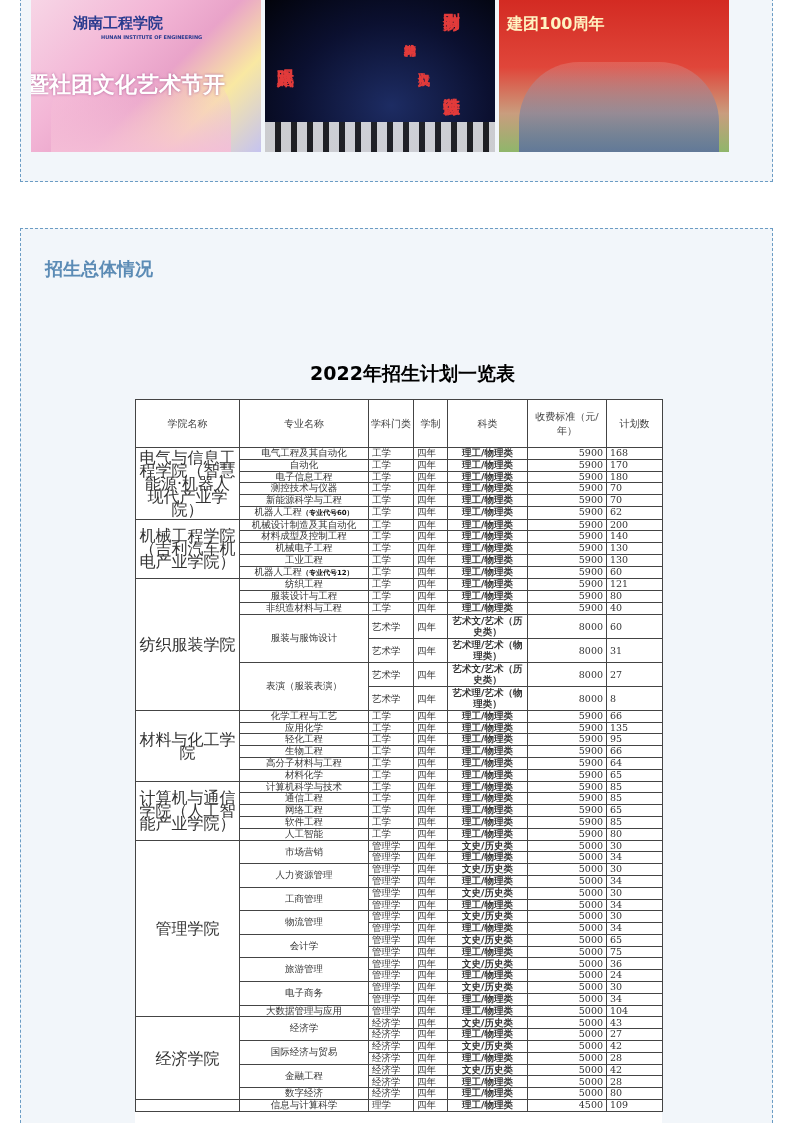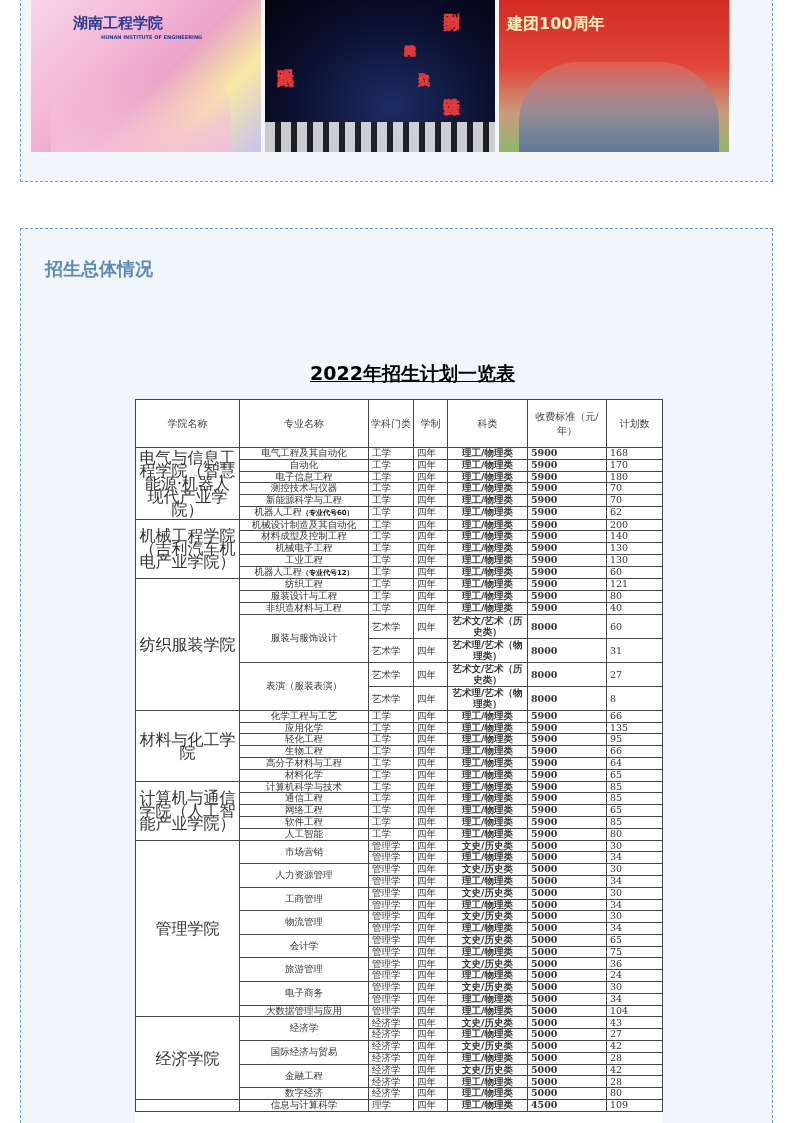--- a/index.html
+++ b/index.html
@@ -43,21 +43,20 @@
   }
   .intro {
     position: absolute; left: 48px; top: 84px;
     font-size: 12px; color: #1a1a1a;
     font-family: "DejaVu Sans", sans-serif;
   }
   .table-title {
     position: absolute; left: 0; width: 753px; top: 132px; text-align: center;
     font-size: 19px; font-weight: bold; color: #000;
     padding-left: 30px;
-    text-decoration: underline;
   }
 
   .table-wrap {
     position: absolute; left: 114px; top: 170px; width: 527px; height: 740px;
     background: #ffffff;
   }
   table.plan {
     border-collapse: collapse;
     width: 527px;
     font-family: "DejaVu Serif", "Liberation Serif", serif;
@@ -75,34 +74,35 @@
   }
   table.plan th {
     font-weight: normal; height: 48px; text-align: center; color: #444;
     line-height: 14px; white-space: normal; font-size: 10px;
   }
   .c-college { width: 104px; text-align: center; white-space: normal !important; line-height: 13px !important; font-size: 16px; }
   .c-major { width: 129px; text-align: center; }
   .c-cat { width: 45px; text-align: left; }
   .c-years { width: 34px; text-align: left; }
   .c-type { width: 80px; text-align: center; font-weight: bold; }
-  .c-fee { width: 79px; text-align: left; font-weight: bold; }
+  .c-fee { width: 79px; text-align: right; }
   .c-count { width: 56px; text-align: left; }
   td.tall { height: 24px !important; line-height: 11px !important; white-space: normal !important; }
   .code { font-weight: bold; font-family: "DejaVu Sans", sans-serif; font-size: 7px; color: #111; text-align: center; }
 </style>
 </head>
 <body>
 
 <div class="card card-top">
   <div class="photos">
     <div class="photo photo1">
       <div class="p1-people"></div>
       <span class="photo-text p1-logo">湖南工程学院</span>
       <span class="photo-text p1-logo-sub">HUNAN INSTITUTE OF ENGINEERING</span>
+      <span class="photo-text p1-banner">暨社团文化艺术节开</span>
     </div>
     <div class="photo photo2">
       <span class="photo-text p2-text p2-a">刚劲有力</span>
       <span class="photo-text p2-text p2-b">尚武精神</span>
       <span class="photo-text p2-text p2-c">眼观六路</span>
       <span class="photo-text p2-text p2-d">成仁取义</span>
       <span class="photo-text p2-text p2-e">以逸待劳</span>
       <div class="p2-people"></div>
     </div>
     <div class="photo photo3">

